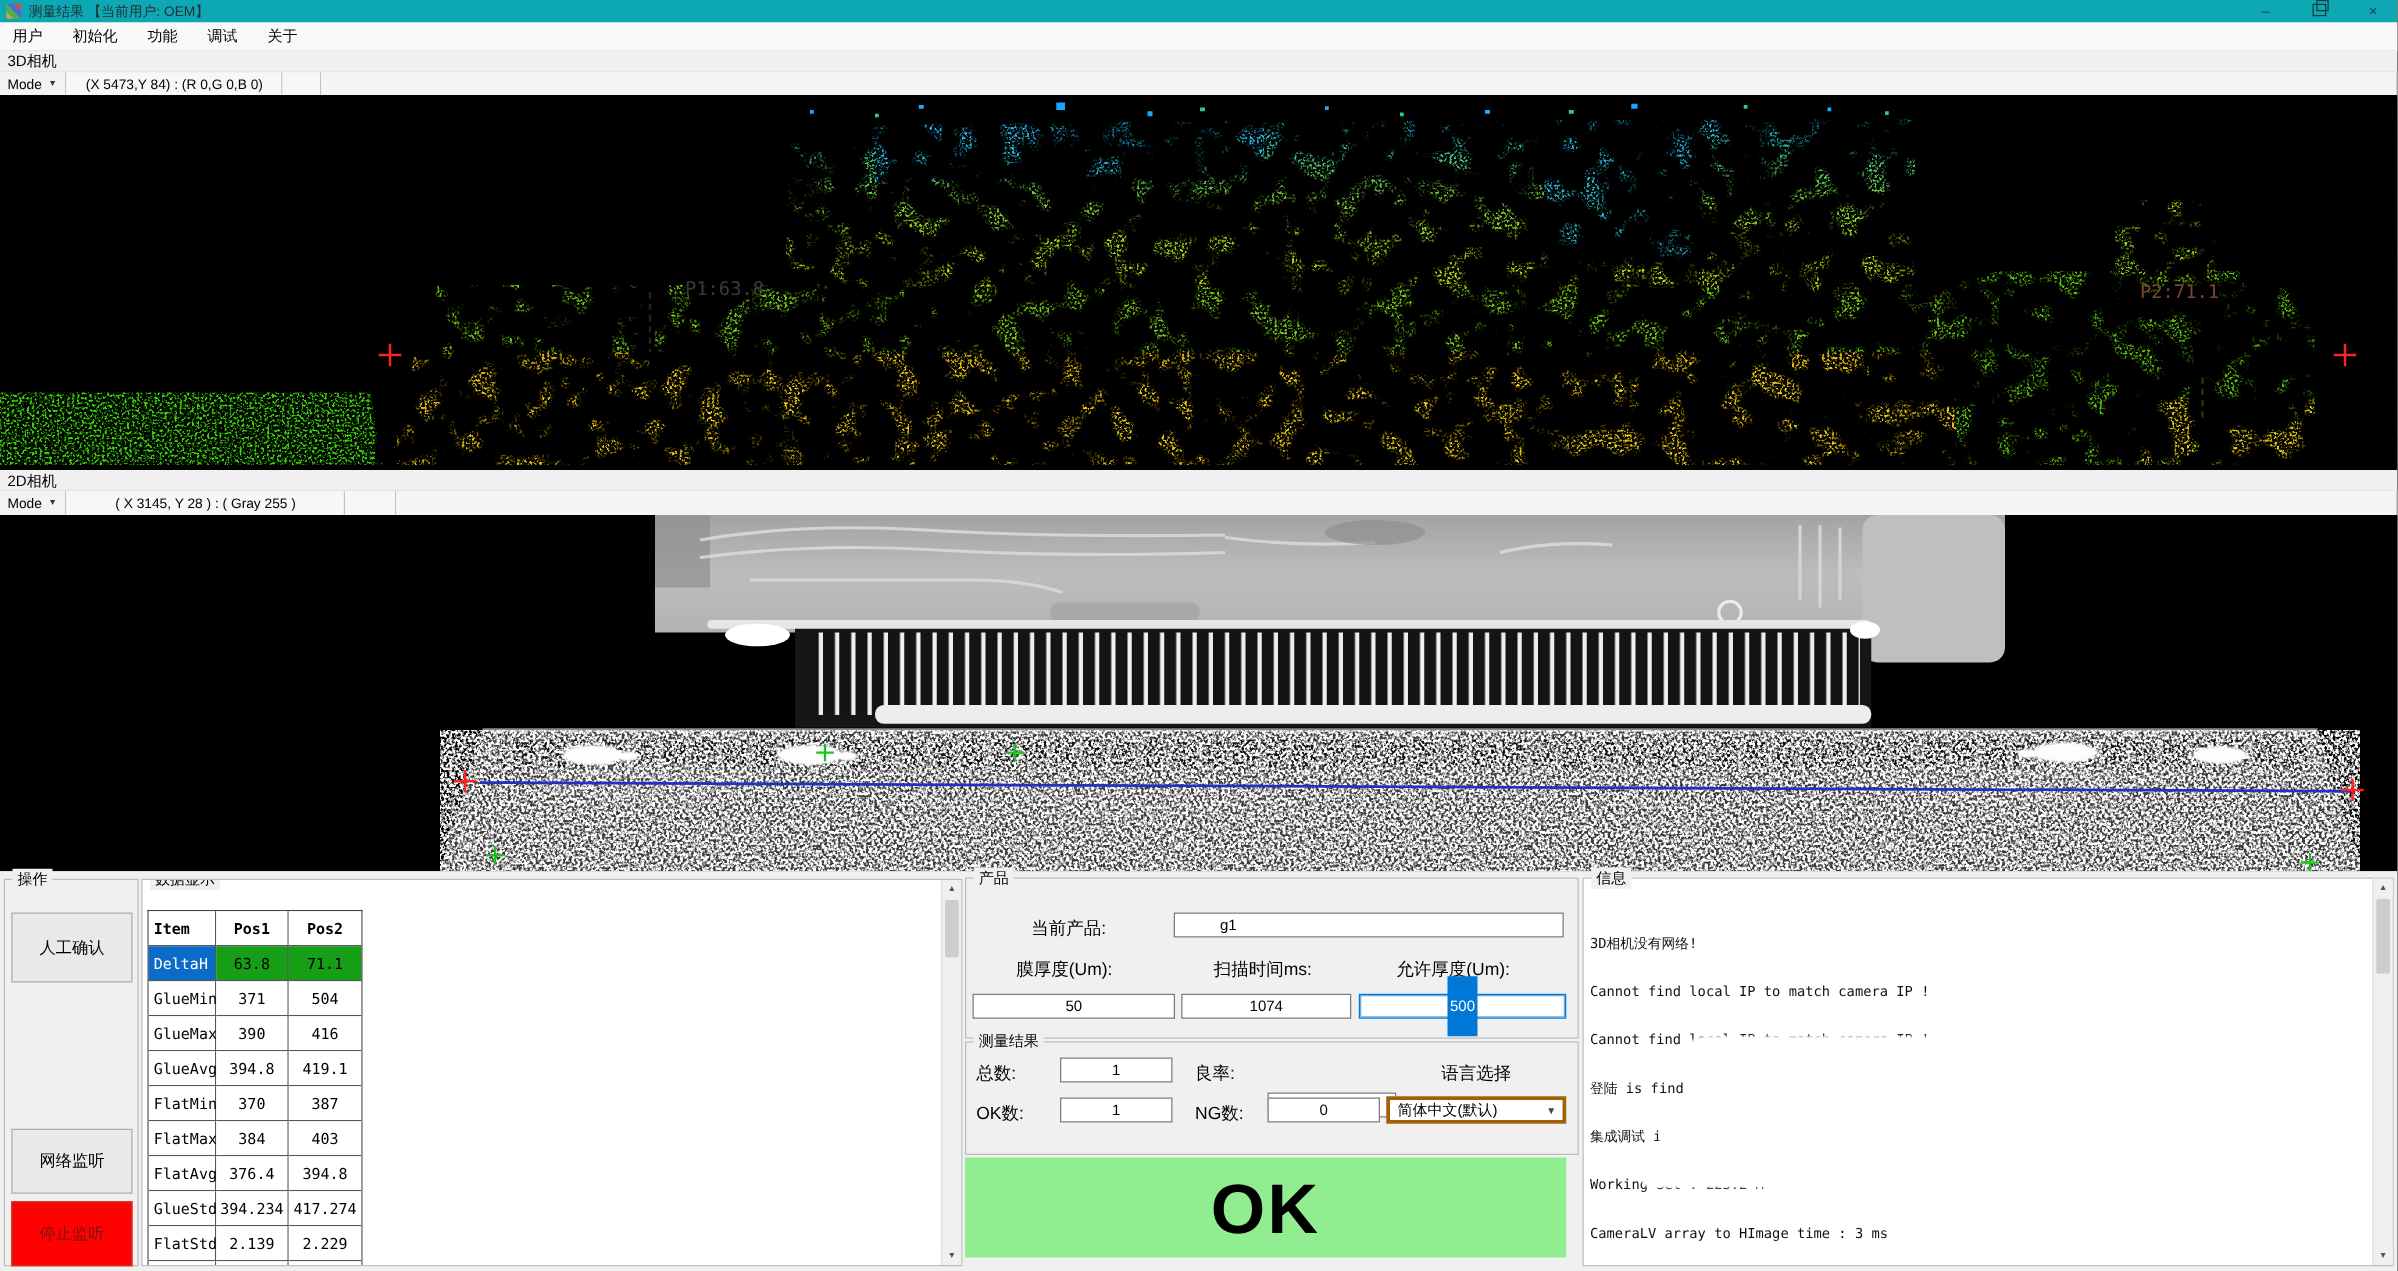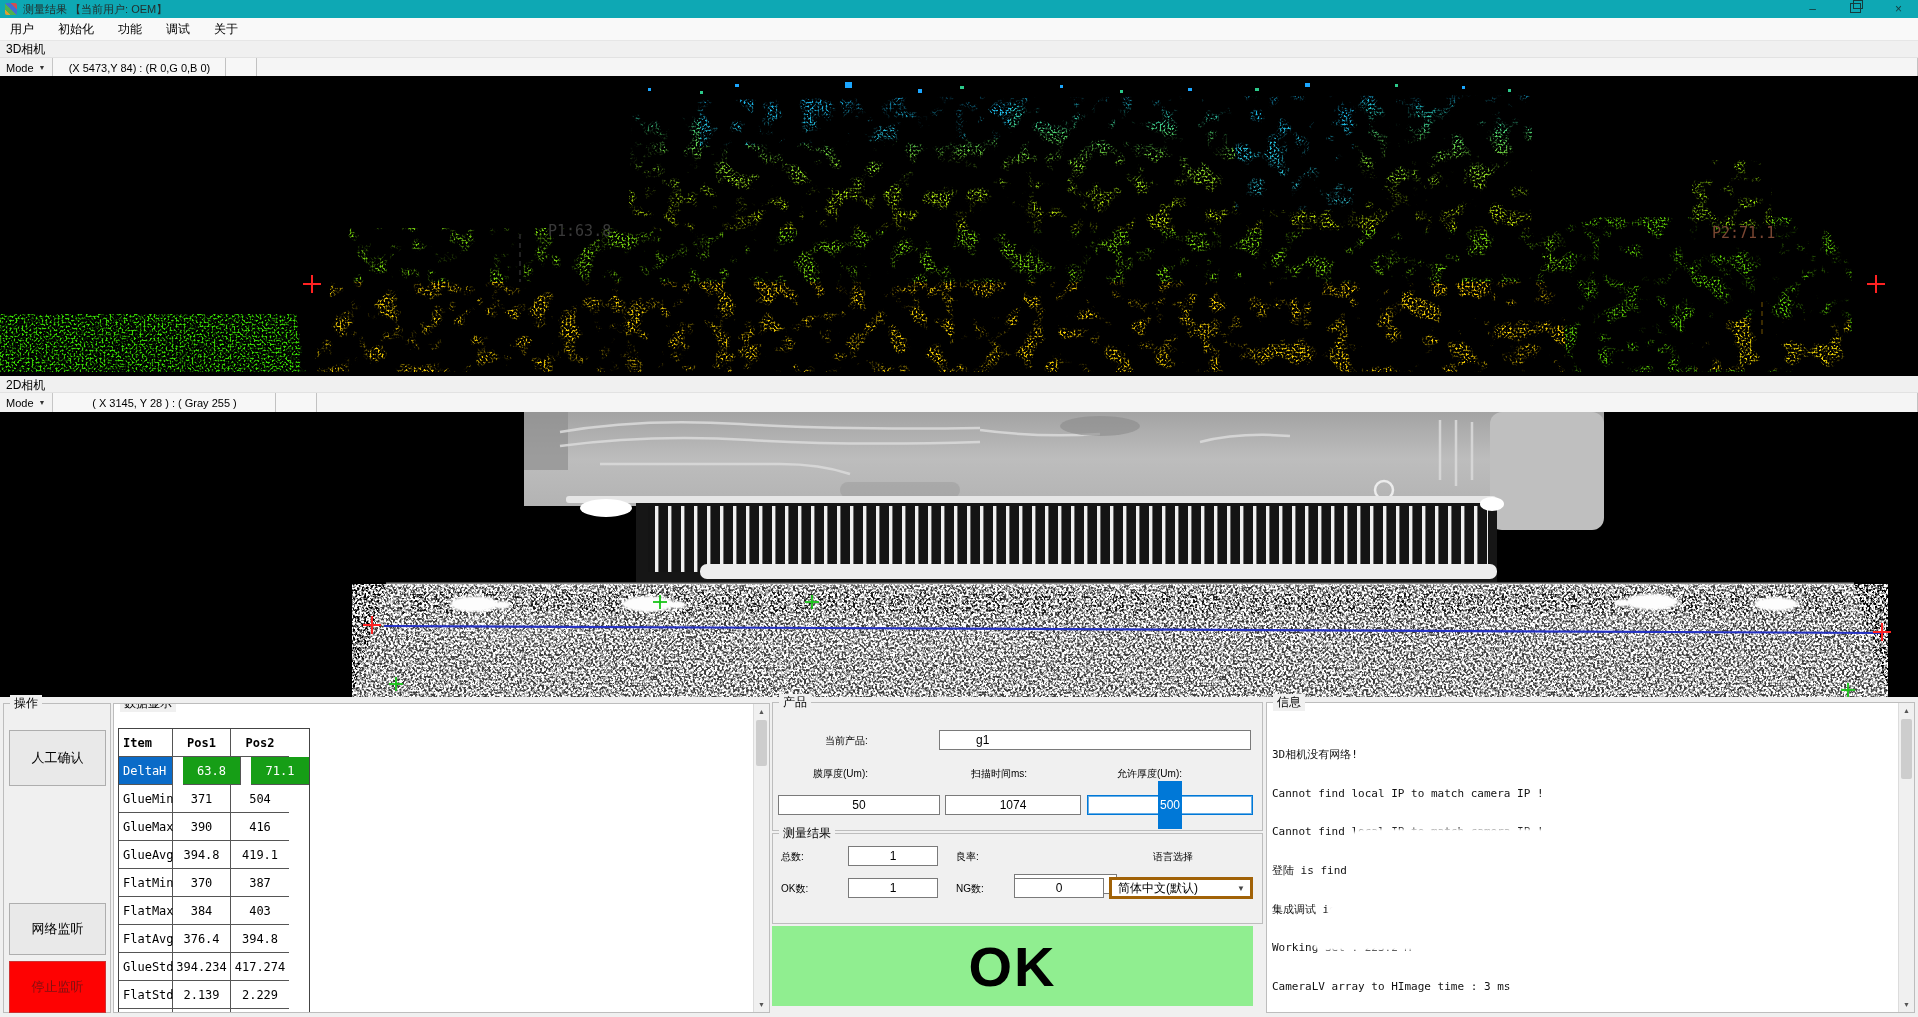--- a/index.html
+++ b/index.html
@@ -49,30 +49,30 @@
   .dgroup{background:#fff;overflow:hidden;}
   .dtable{position:absolute;left:4px;top:24px;border:1px solid #444;border-bottom:none;
           font-family:"DejaVu Sans Mono","Liberation Mono",monospace;font-size:12px;}
   .trow{display:flex;height:28px;}
   .tcell{border-right:1px solid #555;border-bottom:1px solid #555;display:flex;align-items:center;box-sizing:border-box;background:#fff;}
   .tcell:last-child{border-right:none;}
   .c-item{width:54px;padding-left:4px;}
   .c-val{width:58px;justify-content:center;}
   .thead .tcell{font-weight:bold;}
   .row-hl .c-item{background:#0a6bc8;color:#fff;}
-  .row-hl .c-val{background:#169e16;color:#ffffff;margin-left:10px;}
+  .row-hl .c-val{background:#169e16;color:#000000;}
 
   .vscroll{position:absolute;top:0;right:0;width:15px;height:100%;background:#f0f0f0;border-left:1px solid #dcdcdc;}
   .vs-arrow{position:absolute;left:0;width:15px;height:15px;display:flex;align-items:center;justify-content:center;
             font-size:7px;color:#555;background:#f0f0f0;}
   .vs-up{top:0;} .vs-down{bottom:0;}
   .vs-thumb{position:absolute;left:2px;width:11px;background:#cdcdcd;border-radius:2px;}
 
   
-  .flabel{position:absolute;font-size:10px;white-space:nowrap;}
+  .flabel{position:absolute;font-size:14px;white-space:nowrap;}
   .tb{position:absolute;height:20px;background:#fff;border:1px solid #7a7a7a;
       display:flex;align-items:center;justify-content:center;font-size:12px;box-sizing:border-box;}
   .tb-left{justify-content:flex-start;}
   .tb-focus{border:1px solid #0078d7;box-shadow:0 0 0 1px #66aee6 inset;}
   .sel{background:#0078d7;color:#fff;padding:17px 2px;}
   .combo{position:absolute;height:22px;background:#fff;border:3px solid #a16207;display:flex;align-items:center;
          padding-left:6px;box-sizing:border-box;font-size:12px;}
   .combo-arrow{margin-left:auto;padding-right:5px;font-size:8px;color:#444;}
   .okbox{position:absolute;background:#90ee90;display:flex;align-items:center;justify-content:center;
          font-size:56px;font-weight:bold;letter-spacing:2px;}

